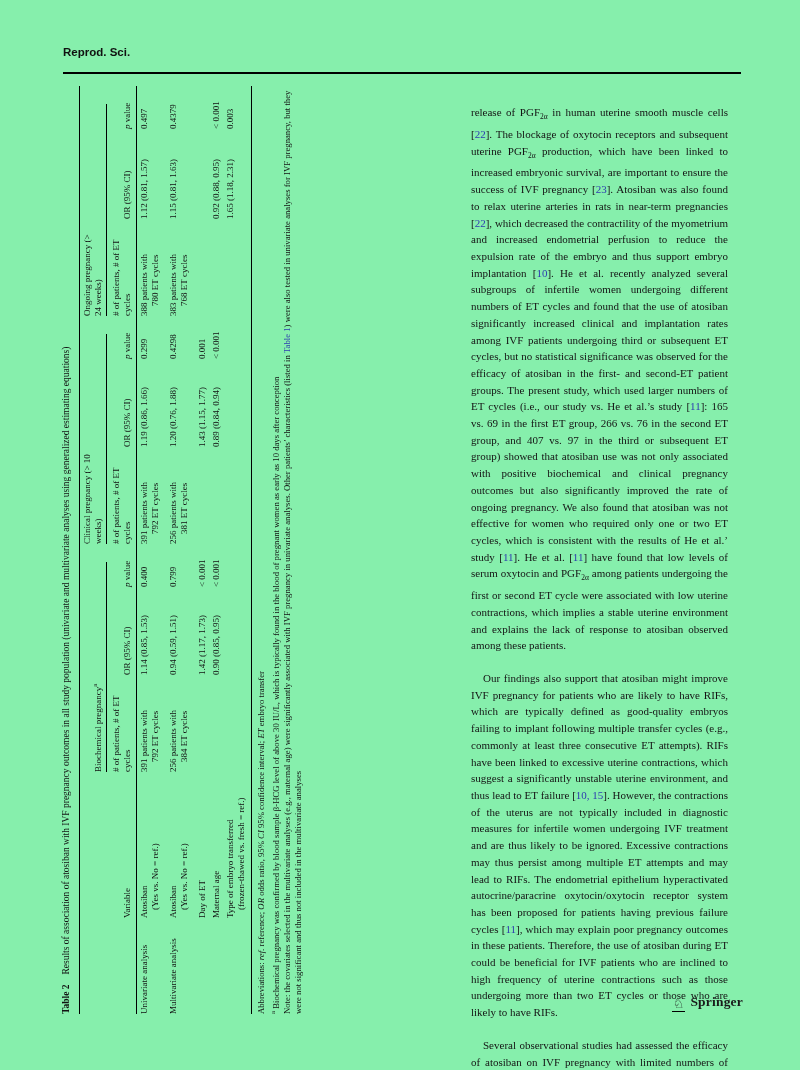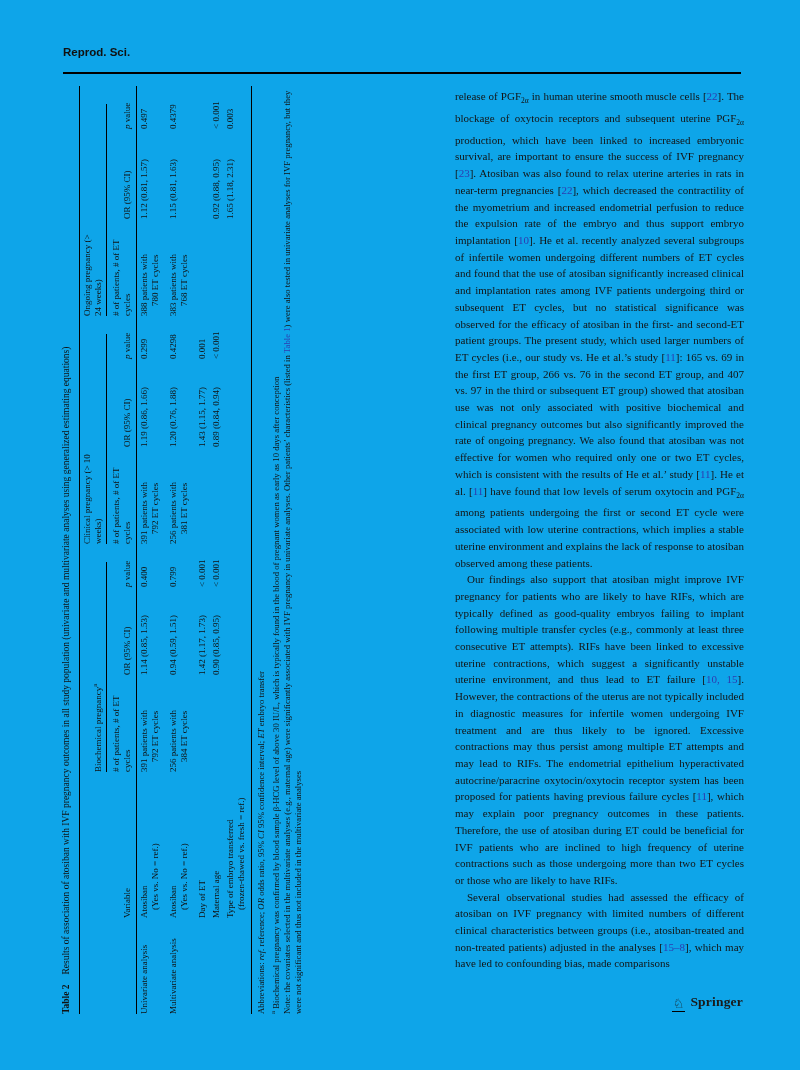--- a/index.html
+++ b/index.html
@@ -1,16 +1,16 @@
 <!DOCTYPE html>
 <html><head>
 <meta charset="utf-8">
 <style>
   html,body{margin:0;padding:0;background:#fff;}
-  .page{position:relative;width:800px;height:1070px;background:#0ea5e9;overflow:hidden;
+  .page{position:relative;width:800px;height:1070px;background:#86efac;overflow:hidden;
         font-family:"Liberation Serif",serif;color:#1a1a1a;}
   
   .running-head{position:absolute;left:63px;top:46px;font-family:"Liberation Sans",sans-serif;
         font-size:11.5px;font-weight:600;color:#111;}
   .head-rule{position:absolute;left:63px;top:72px;width:678px;height:2px;background:#000;}
 
   
   .rot-wrap{position:absolute;left:60px;top:1014px;width:928px;height:258px;
         transform:rotate(-90deg);transform-origin:0 0;}
   .caption{font-size:9.5px;line-height:12px;white-space:nowrap;margin-bottom:7px;color:#111;}
@@ -24,21 +24,21 @@
   table.t2 td{vertical-align:top;padding:2px 2px 1px 0;}
   table.t2 tbody tr.rule-bottom td{border-bottom:1px solid #000;padding-bottom:4px;}
   table.t2 tbody tr.gap td{padding-bottom:5px;}
   .line2{display:block;padding-left:10px;}
   .vline2{display:block;padding-left:8px;}
   .footnotes{margin-top:4px;font-size:8.7px;line-height:10.6px;color:#111;width:928px;}
   .footnotes p{margin:0 0 1px 0;}
   sup{font-size:7px;}
   
   .right-col{position:absolute;left:455px;top:88px;width:289px;}
-  .para{margin:0;font-size:11px;line-height:16.7px;text-align:justify;color:#141414;}
+  .para{margin:16px;font-size:11px;line-height:16.7px;text-align:justify;color:#141414;}
   .para.indent{text-indent:12px;}
   .ref{color:#2e3bb0;}
   sub.subsc{font-size:7.5px;}
   
   .springer{position:absolute;left:455px;top:992px;width:288px;text-align:right;}
   .sp-mark{display:inline-block;font-family:"DejaVu Sans",sans-serif;font-size:13px;line-height:13px;
         border-bottom:1.5px solid #000;padding:0 1px 1px 1px;margin-right:5px;vertical-align:-2px;}
   .sp-name{font-family:"Liberation Serif",serif;font-weight:bold;font-size:13.5px;letter-spacing:0.2px;}
 </style>
 </head>

